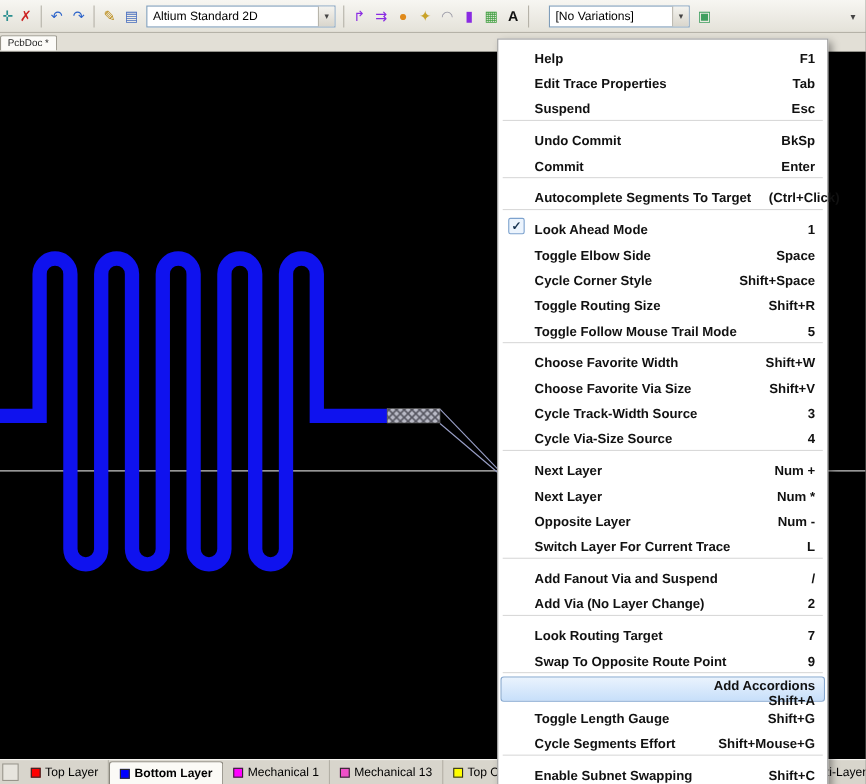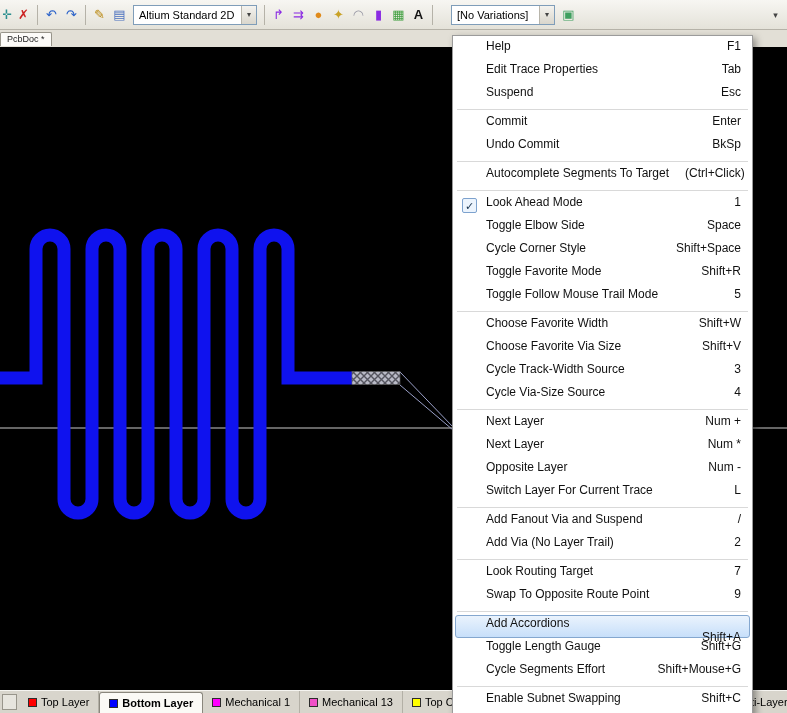--- a/index.html
+++ b/index.html
@@ -23,22 +23,22 @@
   .tb-sep { width:1px; height:20px; background:#b5b2a8; margin:0 3px; flex:none; }
   .tb-combo {
     height:20px; background:#fff; border:1px solid #7f9db9; display:flex;
     align-items:center; font-size:11px; padding-left:5px; margin:0 3px; flex:none;
   }
   .tb-combo .tb-combo-text { flex:1; white-space:nowrap; overflow:hidden; }
   .tb-combo-arrow {
     width:15px; height:18px; margin-left:4px; display:flex; align-items:center; justify-content:center;
     background:linear-gradient(#f4f3ef,#d9d6cc); border-left:1px solid #b8b5ab; font-size:8px; color:#444;
   }
-  .combo-view { width:124px; }
-  .combo-variant { width:104px; margin-left:14px; }
+  .combo-view { width:172px; }
+  .combo-variant { width:128px; margin-left:14px; }
   .tb-spacer { flex:1; }
 
   
   .doc-tabs { height:17px; background:#e2dfd6; display:flex; align-items:center; }
   .doc-tab {
     background:#fcfbf8; border:1px solid #97948a; border-bottom:none;
     border-radius:2px 2px 0 0; font-size:9px; padding:1px 6px 2px 6px; margin-left:0px;
     color:#222; white-space:nowrap;
   }
 
@@ -65,23 +65,23 @@
   }
   .layer-swatch { width:9px; height:9px; border:1px solid #2c2c2c; flex:none; }
 
   
   .menu {
     position:absolute; left:452px; top:35px; width:301px; z-index:50;
     background:#ffffff; border:1px solid #9b9b9b; box-shadow:3px 3px 7px rgba(0,0,0,.38);
     padding:2px;
   }
   .menu-item {
-    position:relative; display:flex; align-items:flex-start; height:23px;
+    position:relative; display:flex; align-items:flex-end; height:23px;
     padding:0 8px 0 30px; font-size:12px; color:#111;
-    border:1px solid transparent; border-radius:3px;
+    border:1px solid transparent; border-radius:3px;font-weight:bold;
   }
   .mi-label { white-space:nowrap; }
   .mi-shortcut { margin-left:auto; padding-left:16px; white-space:nowrap; color:#111; }
   .menu-item.highlighted {
     background:linear-gradient(#eaf3fd,#c7dffa); border-color:#84a7cf;flex-direction:column;
   }
   .mi-check {
     display:none; position:absolute; left:6px; top:3px; width:15px; height:15px;
     border:1px solid #7da2ce; border-radius:2px; background:#ecf4fd;
     font-size:11px; line-height:14px; text-align:center; color:#16324e;
@@ -197,27 +197,27 @@
     <span class="mi-shortcut">Tab</span>
   </div>
     <div class="menu-item">
 
     <span class="mi-label">Suspend</span>
     <span class="mi-shortcut">Esc</span>
   </div>
     <div class="menu-sep"></div>
     <div class="menu-item">
 
+    <span class="mi-label">Undo Commit</span>
+    <span class="mi-shortcut">BkSp</span>
+  </div>
+    <div class="menu-item">
+
     <span class="mi-label">Commit</span>
     <span class="mi-shortcut">Enter</span>
-  </div>
-    <div class="menu-item">
-
-    <span class="mi-label">Undo Commit</span>
-    <span class="mi-shortcut">BkSp</span>
   </div>
     <div class="menu-sep"></div>
     <div class="menu-item">
 
     <span class="mi-label">Autocomplete Segments To Target</span>
     <span class="mi-shortcut">(Ctrl+Click)</span>
   </div>
     <div class="menu-sep"></div>
     <div class="menu-item checked">
     <span class="mi-check">✓</span>
@@ -229,21 +229,21 @@
     <span class="mi-label">Toggle Elbow Side</span>
     <span class="mi-shortcut">Space</span>
   </div>
     <div class="menu-item">
 
     <span class="mi-label">Cycle Corner Style</span>
     <span class="mi-shortcut">Shift+Space</span>
   </div>
     <div class="menu-item">
 
-    <span class="mi-label">Toggle Favorite Mode</span>
+    <span class="mi-label">Toggle Routing Size</span>
     <span class="mi-shortcut">Shift+R</span>
   </div>
     <div class="menu-item">
 
     <span class="mi-label">Toggle Follow Mouse Trail Mode</span>
     <span class="mi-shortcut">5</span>
   </div>
     <div class="menu-sep"></div>
     <div class="menu-item">
 
@@ -287,21 +287,21 @@
     <span class="mi-shortcut">L</span>
   </div>
     <div class="menu-sep"></div>
     <div class="menu-item">
 
     <span class="mi-label">Add Fanout Via and Suspend</span>
     <span class="mi-shortcut">/</span>
   </div>
     <div class="menu-item">
 
-    <span class="mi-label">Add Via (No Layer Trail)</span>
+    <span class="mi-label">Add Via (No Layer Change)</span>
     <span class="mi-shortcut">2</span>
   </div>
     <div class="menu-sep"></div>
     <div class="menu-item">
 
     <span class="mi-label">Look Routing Target</span>
     <span class="mi-shortcut">7</span>
   </div>
     <div class="menu-item">
 

